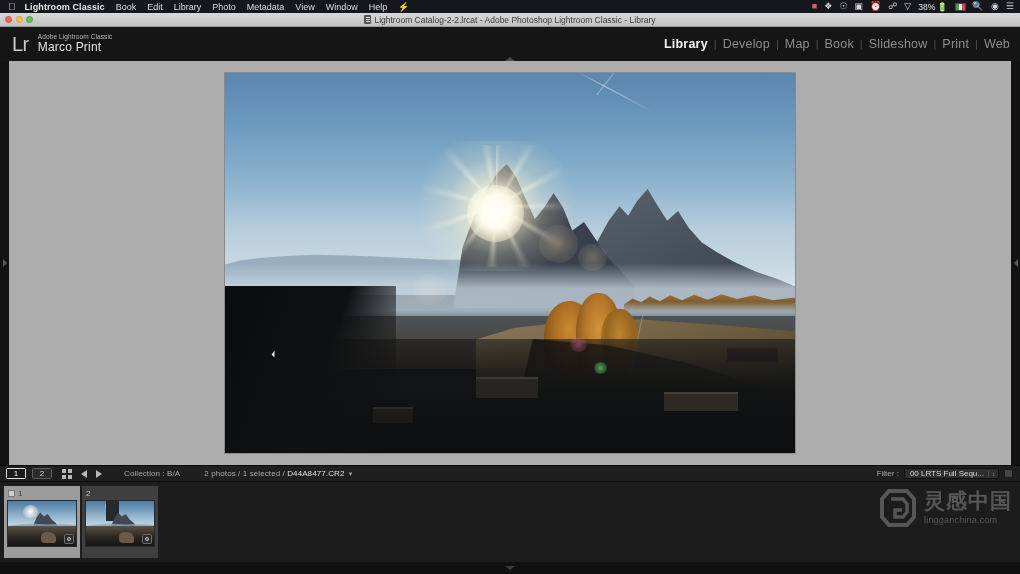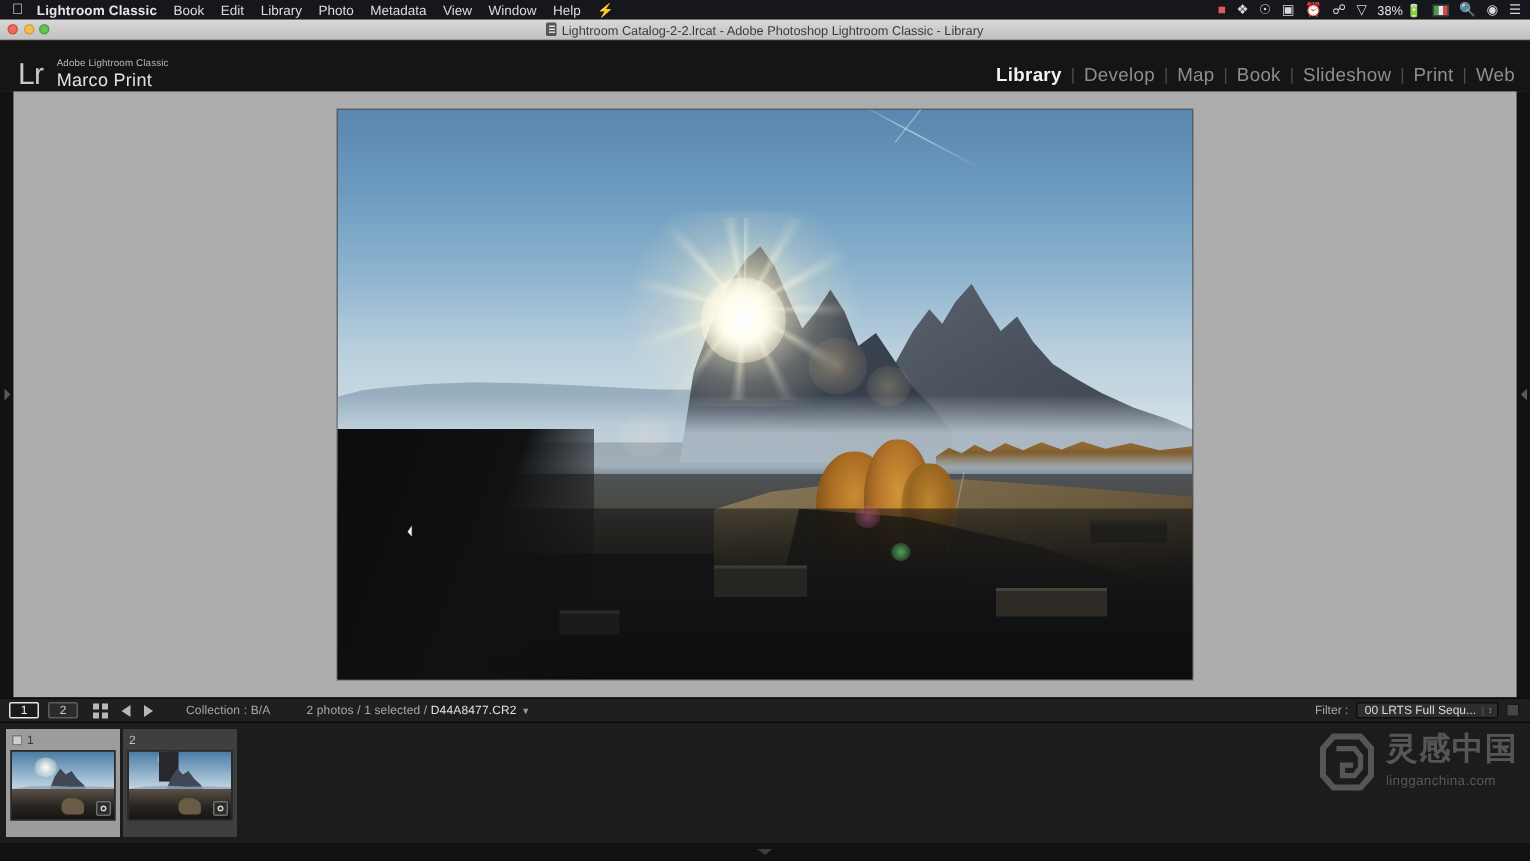--- a/index.html
+++ b/index.html
@@ -50,21 +50,21 @@
     width:7px; height:9px; background:#555; border-radius:1px;
     display:inline-block; position:relative;
   }
   .doc-ico::after{
     content:""; position:absolute; left:1.5px; top:2px; width:4px; height:1px;
     background:#ddd; box-shadow:0 2px 0 #ddd, 0 4px 0 #ddd;
   }
 
   
   .lr-top {
-    position:absolute; top:27px; left:0; width:1020px; height:46px;
+    position:absolute; top:27px; left:0; width:1020px; height:34px;
     background:#151515;
     display:flex; align-items:center;gap:44px;
   }
   .identity { display:flex; align-items:center; padding-left:12px; gap:9px; }
   .lr-logo {
     font-family:"Liberation Sans", sans-serif;
     font-size:20px; font-weight:300; color:#c9c9c9; letter-spacing:-0.5px;
     line-height:1;
   }
   .idplate { line-height:1.15; }
@@ -324,21 +324,21 @@
     position:absolute; right:8px; top:488px;
     display:flex; align-items:center; gap:7px; opacity:0.52;
   }
   .wm-logo {
     width:40px; height:40px; position:relative;
   }
   .wm-logo svg { display:block; }
   .wm-txt { line-height:1.02; }
   .wm-cn {
     font-size:21px; color:#8c8c8c; letter-spacing:1px; font-weight:bold;
-    font-family:Liberation Mono, monospace;
+    font-family:Liberation Serif, serif;
   }
   .wm-en { font-size:12px; color:#8c8c8c; font-weight:bold; letter-spacing:0.2px; }
   .wm-en span { font-weight:normal; font-size:9px; color:#8c8c8c; }
 
   
   .bottom-bar {
     position:absolute; top:562px; left:0; width:1020px; height:12px;
     background:#111; display:flex; align-items:center; justify-content:center;
   }
   .bot-tri { width:0; height:0; border-left:5px solid transparent; border-right:5px solid transparent; border-top:4px solid #3c3c3c; }

